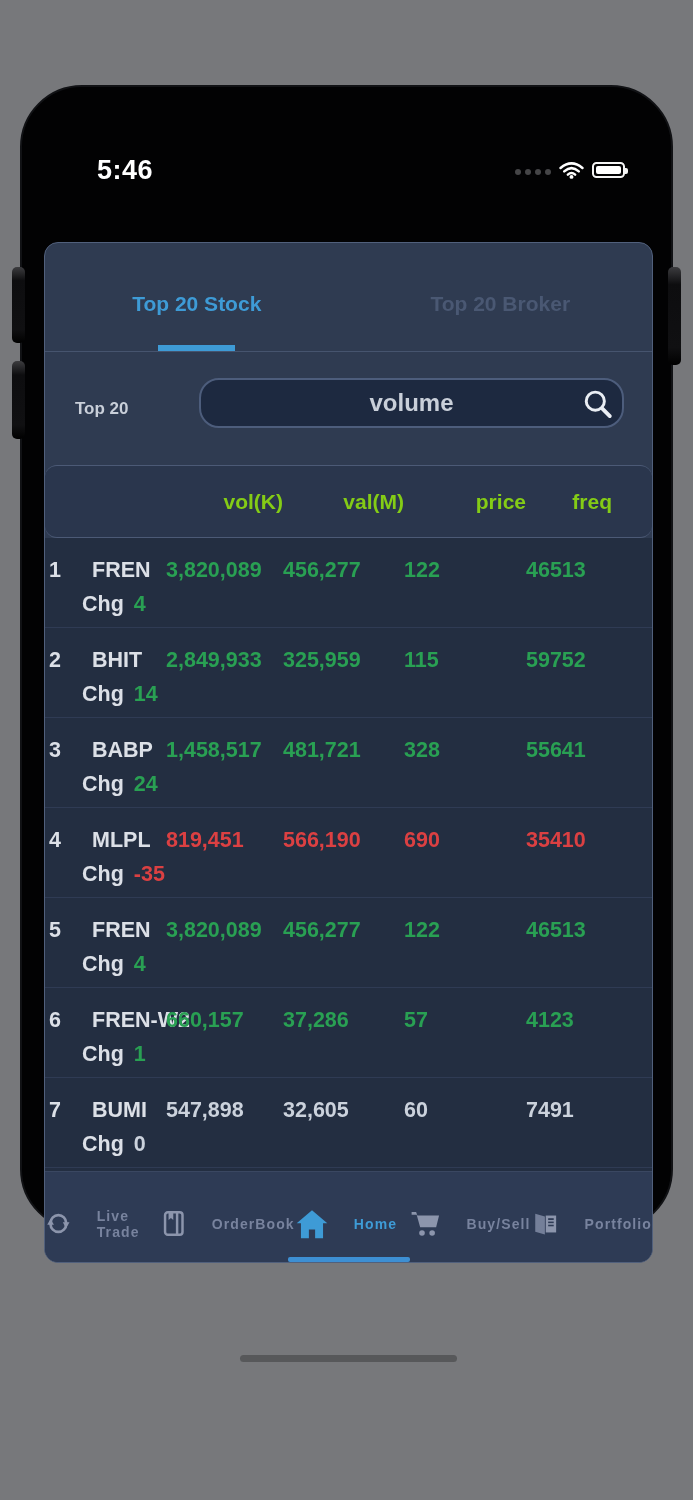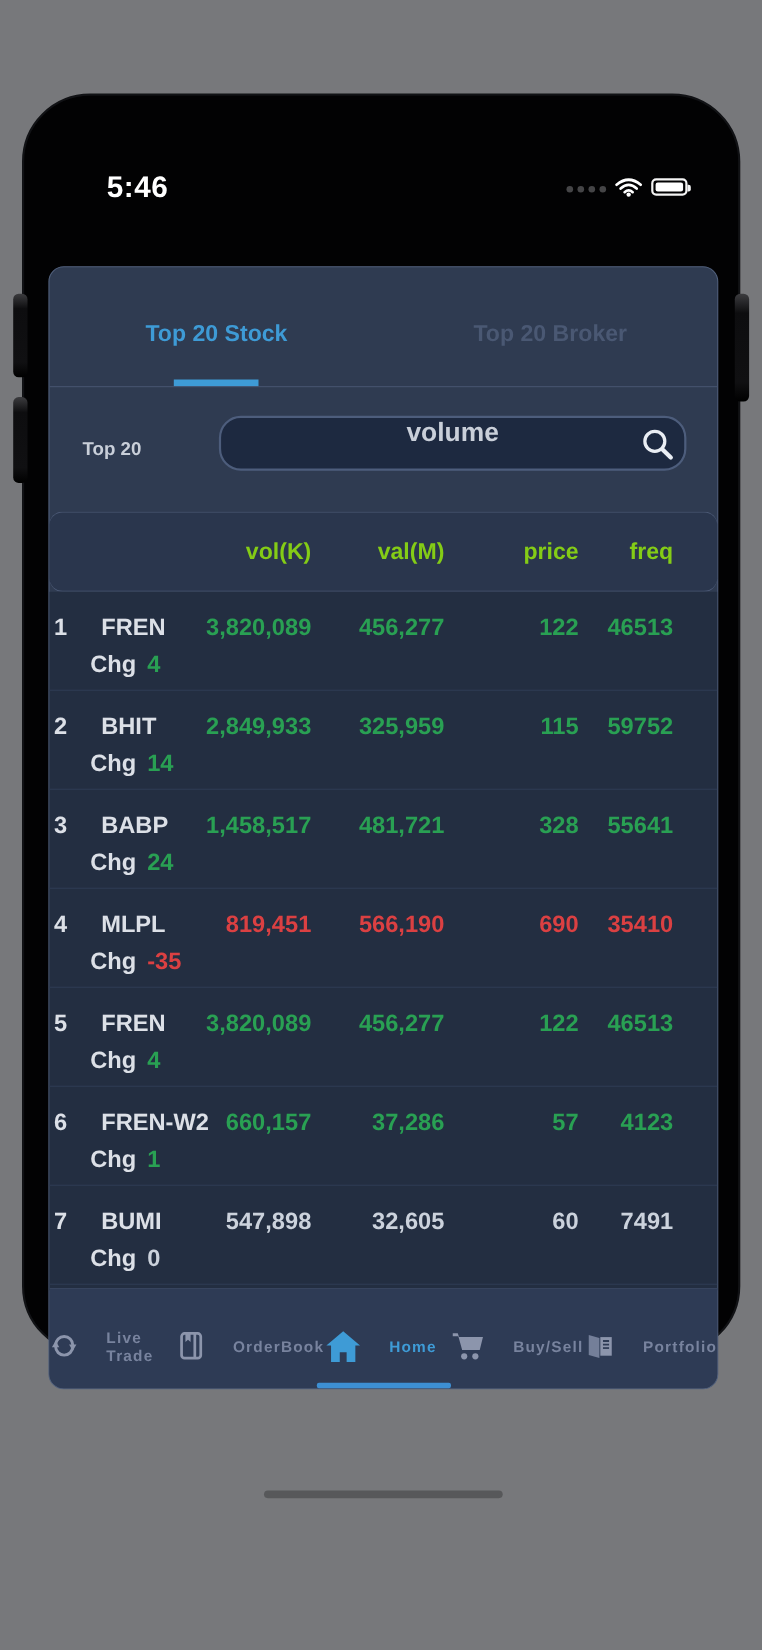--- a/index.html
+++ b/index.html
@@ -34,36 +34,36 @@
   .tabs{position:relative;height:109px;display:flex;border-bottom:1px solid #46546E;}
   .tab{flex:1;display:flex;align-items:center;justify-content:center;padding-top:14px;
        font-size:21px;font-weight:700;color:#4A5873;cursor:pointer;}
   .tab.active{color:var(--accent-blue,#3E9BD6);}
   .tab-underline{position:absolute;left:113px;bottom:0;width:77px;height:6px;background:var(--accent-blue,#3E9BD6);}
 
   .filter-row{position:relative;height:113px;}
   .top20{position:absolute;left:30px;top:0;height:113px;display:flex;align-items:center;
          font-size:17px;font-weight:700;color:#C9CFD9;}
   .searchbox{position:absolute;left:154px;top:26px;width:425px;height:50px;background:var(--search-bg,#1D2940);
-             border:2px solid #4D5D7C;border-radius:20px;display:flex;align-items:flex-start;}
+             border:2px solid #4D5D7C;border-radius:20px;display:flex;align-items:center;}
   .searchbox input{flex:1;background:transparent;border:none;outline:none;text-align:center;
                    font-family:"Liberation Sans",sans-serif;font-size:24px;font-weight:700;color:#C9CFD9;}
   .searchbox svg{position:absolute;right:8px;top:7px;}
 
   .grid-cols{display:grid;grid-template-columns:35px 84px 117px 121px 122px 86px;padding-left:2px;padding-right:42px;}
   .thead{height:73px;background:var(--header-bg,#2A364D);border-top:1px solid #4C5A76;border-bottom:1px solid #4C5A76;
          align-items:center;font-size:21px;font-weight:700;color:#84cc16;border-radius:12px;}
   .thead .th{text-align:right;}
 
   .rows{height:635px;background:var(--row-bg,#232E41);overflow:hidden;}
   .row{height:90px;padding-top:19px;border-bottom:1px solid #2F3B54;grid-template-rows:27px 27px;row-gap:7px;cursor:pointer;}
   .cell{font-size:21.5px;font-weight:700;line-height:27px;white-space:nowrap;}
   .rank{color:#DCE0E7;padding-left:2px;}
   .ticker{color:#DCE0E7;overflow:visible;margin-left:10px;}
-  .num{text-align:right;}
+  .num{}
   .chgline{grid-column:2 / 7;font-size:21.5px;font-weight:700;line-height:27px;color:#DCE0E7;}
   .chgline .chg-val{margin-left:10px;}
   .up{color:var(--up-green,#29A053);}
   .down{color:var(--down-red,#DB4042);}
   .flat{color:var(--neutral-text,#CBD2DC);}
 
   .nav{position:absolute;left:0;bottom:0;width:100%;height:91px;background:var(--nav-bg,#2E3B55);
        border-radius:0 0 13px 13px;display:flex;border-top:1px solid #3A4761;}
   .nav-item{flex:1;display:flex;align-items:center;padding-top:13px;gap:25px;cursor:pointer;}
   .nav-item .lbl{font-size:14px;font-weight:600;letter-spacing:1.1px;color:#78839E;}

